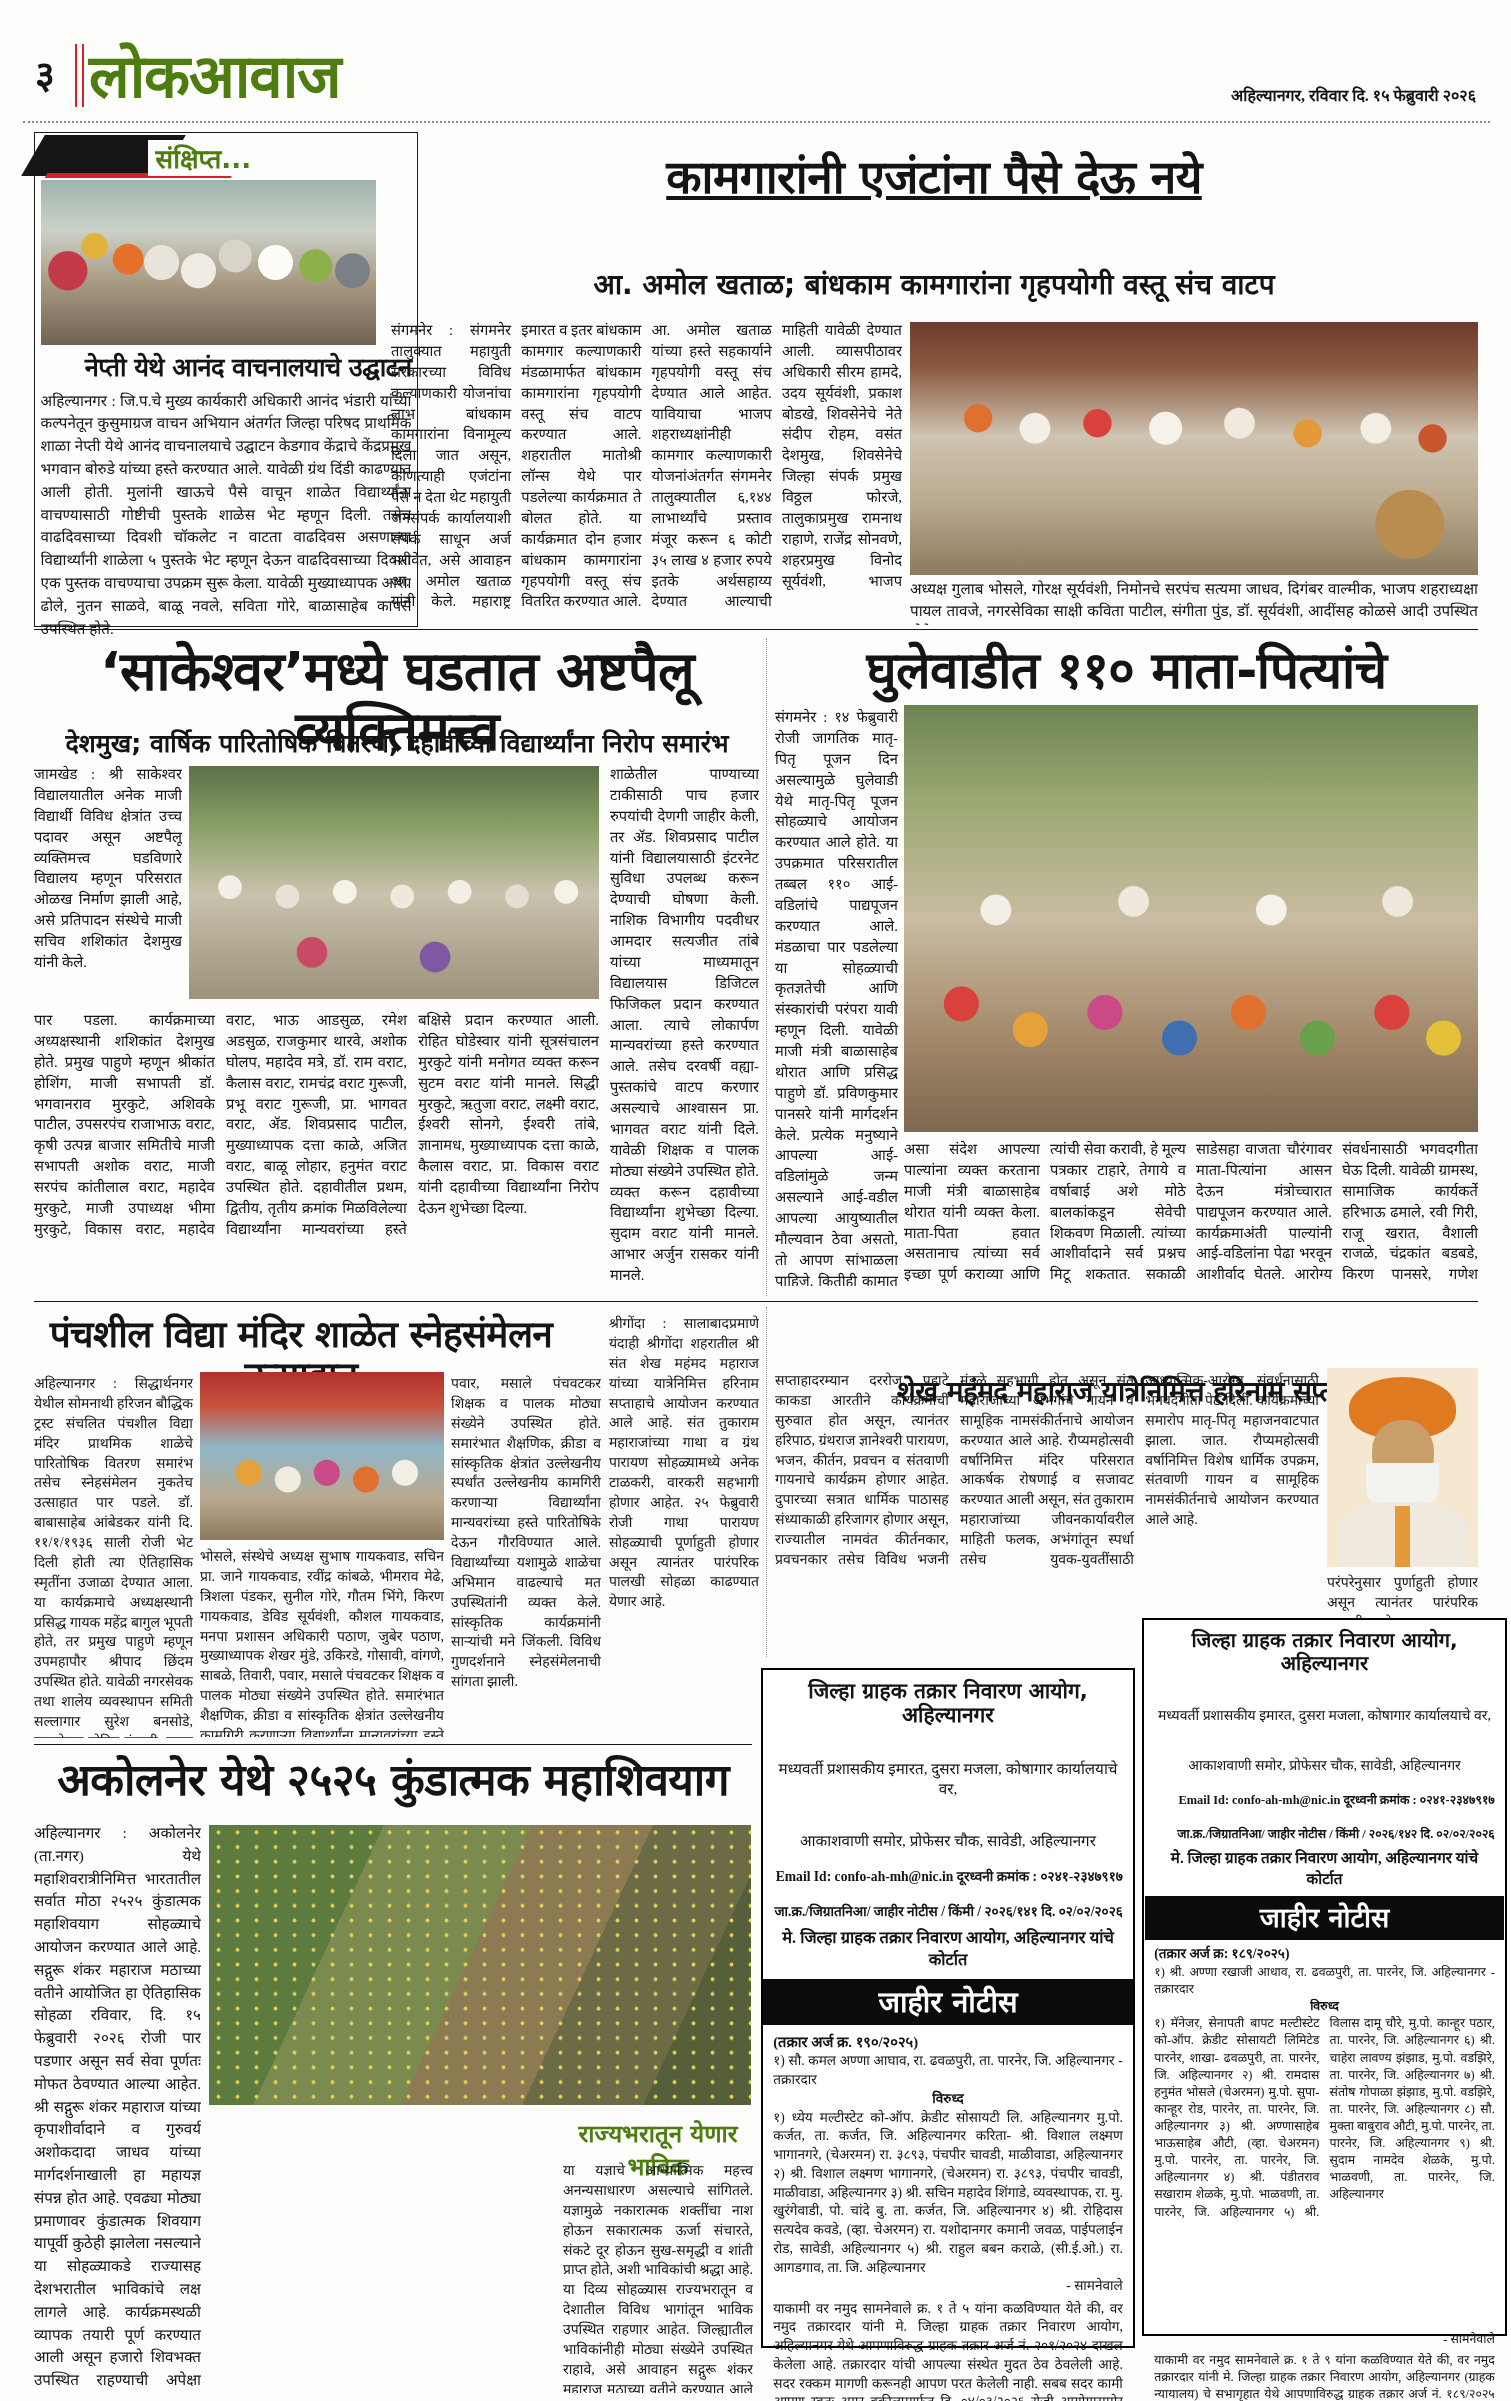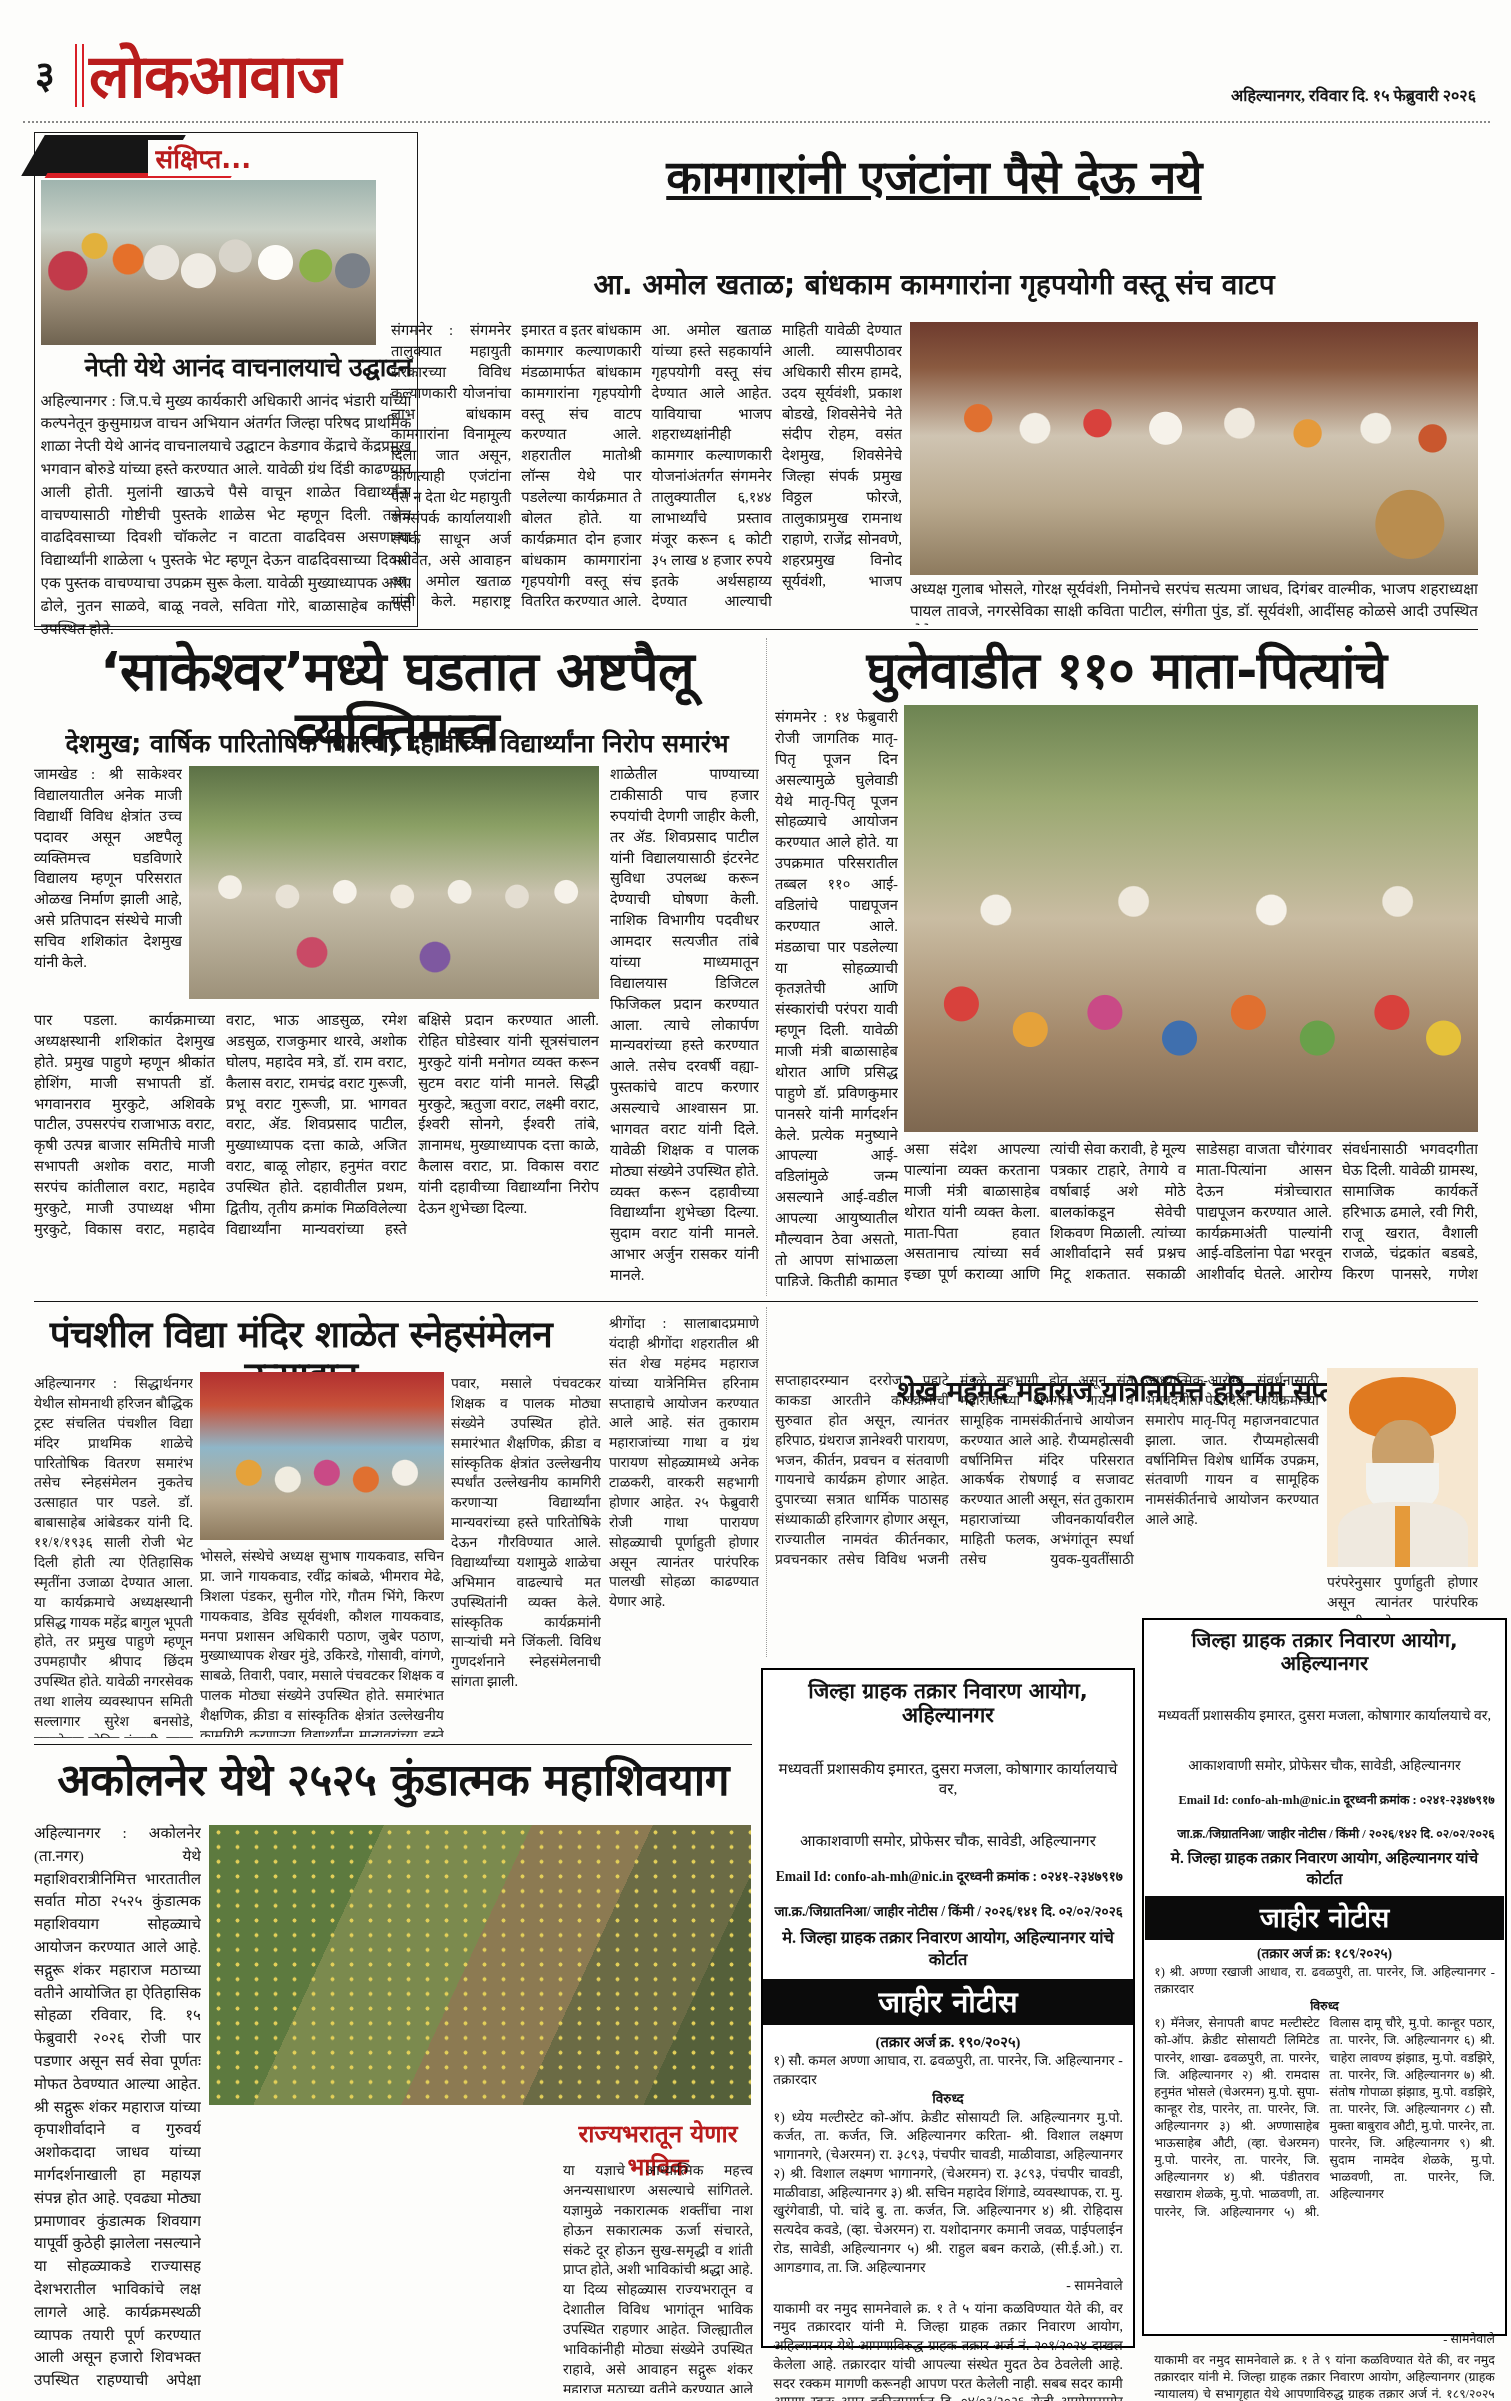--- a/index.html
+++ b/index.html
@@ -5,32 +5,32 @@
   html,body{margin:0;padding:0;background:#e8e8e6;}
   #page{position:relative;width:1512px;height:2401px;background:#fdfdfb;color:#141414;
         font-family:"Liberation Serif",serif;overflow:hidden;}
   .abs{position:absolute;}
   .hl{font-family:"DejaVu Sans",sans-serif;font-weight:900;text-align:center;line-height:1.12;letter-spacing:-0.6px;}
   .sub{font-family:"DejaVu Sans",sans-serif;font-weight:700;text-align:center;}
   .bt{font-size:14.7px;line-height:1.42;text-align:justify;overflow:hidden;}
   .cols3{column-count:3;column-gap:11.3px;}
   .cols4{column-count:4;column-gap:10.2px;}
   .cols2{column-count:2;column-gap:10.2px;}
-  .red{color:#b91c1c;}
+  .red{color:#4d7c0f;}
   .photo{background:#9a9a90;overflow:hidden;}
   .rule{border-top:1.7px solid #151515;}
   .dottedv{border-left:1.7px dotted #9a9a9a;}
   .notice{border:2.3px solid #000;background:#fff;padding:9px 10.2px;box-sizing:border-box;font-size:13.6px;line-height:1.38;}
   .notice .org{font-family:"DejaVu Sans",sans-serif;font-weight:800;font-size:21px;text-align:center;line-height:1.15;}
   .notice .addr{text-align:center;font-size:15.2px;line-height:1.3;margin-top:32px;}
   .notice .meta{text-align:right;font-size:13.6px;margin-top:17px;font-weight:bold;}
   .notice .court{text-align:center;font-weight:700;font-size:16.4px;margin-top:4.5px;}
   .nbar{background:#0b0b0b;color:#fff;font-family:"DejaVu Sans",sans-serif;font-weight:900;
         font-size:29px;text-align:center;margin:6.8px -10.2px;padding:3.4px 0;}
-  .caseno{text-align:center;font-size:14.7px;font-weight:700;}
+  .caseno{text-align:left;font-size:14.7px;font-weight:700;}
   .just{text-align:justify;}
   .sigrow{display:flex;justify-content:space-between;margin-top:5.6px;font-size:14px;}
   .sigright{text-align:center;line-height:1.5;}
   .pinkbox{background:#fbe9da;padding:10.2px 11.3px;box-sizing:border-box;}
   .pinkbox .ptitle{font-family:"DejaVu Sans",sans-serif;font-weight:900;color:#d81f26;font-size:27px;text-align:center;margin-bottom:8px;}
   .pinkbox .ptext{font-size:16.4px;line-height:1.62;text-align:justify;}
 </style>
 </head>
 <body>
 

